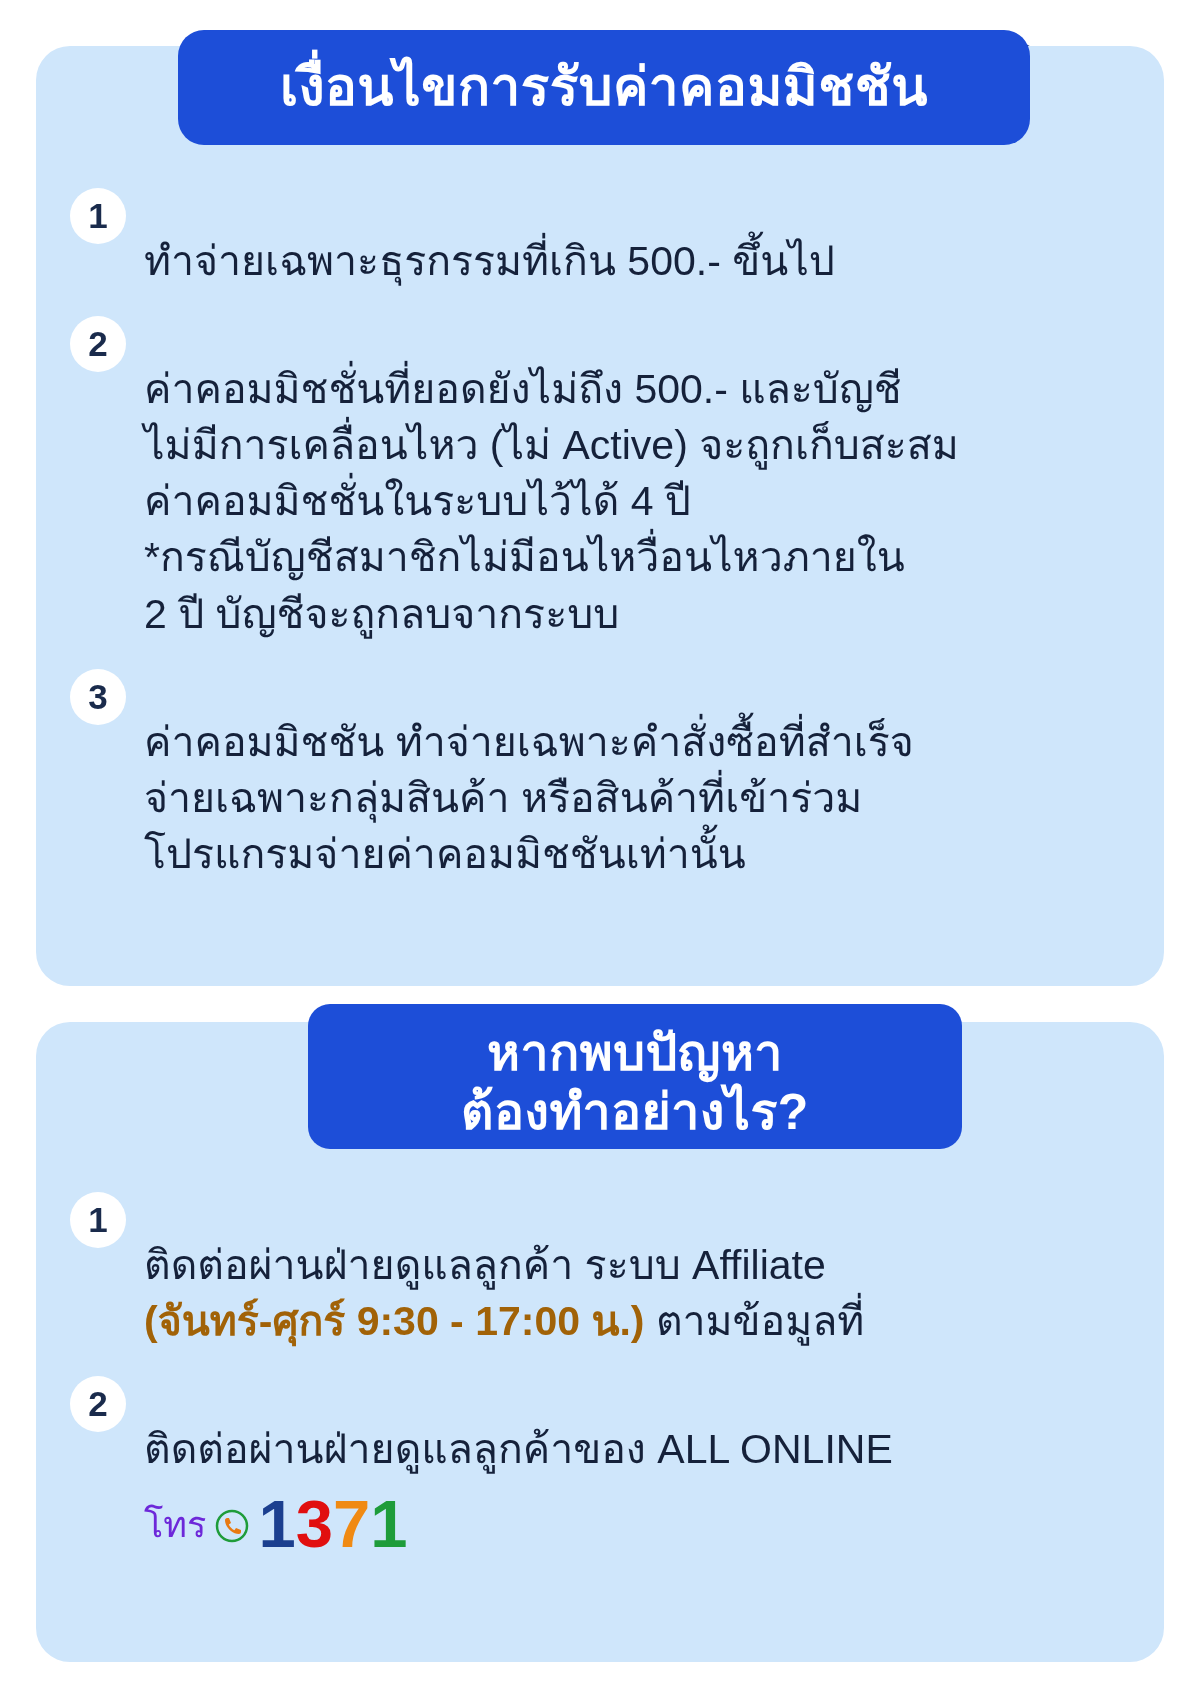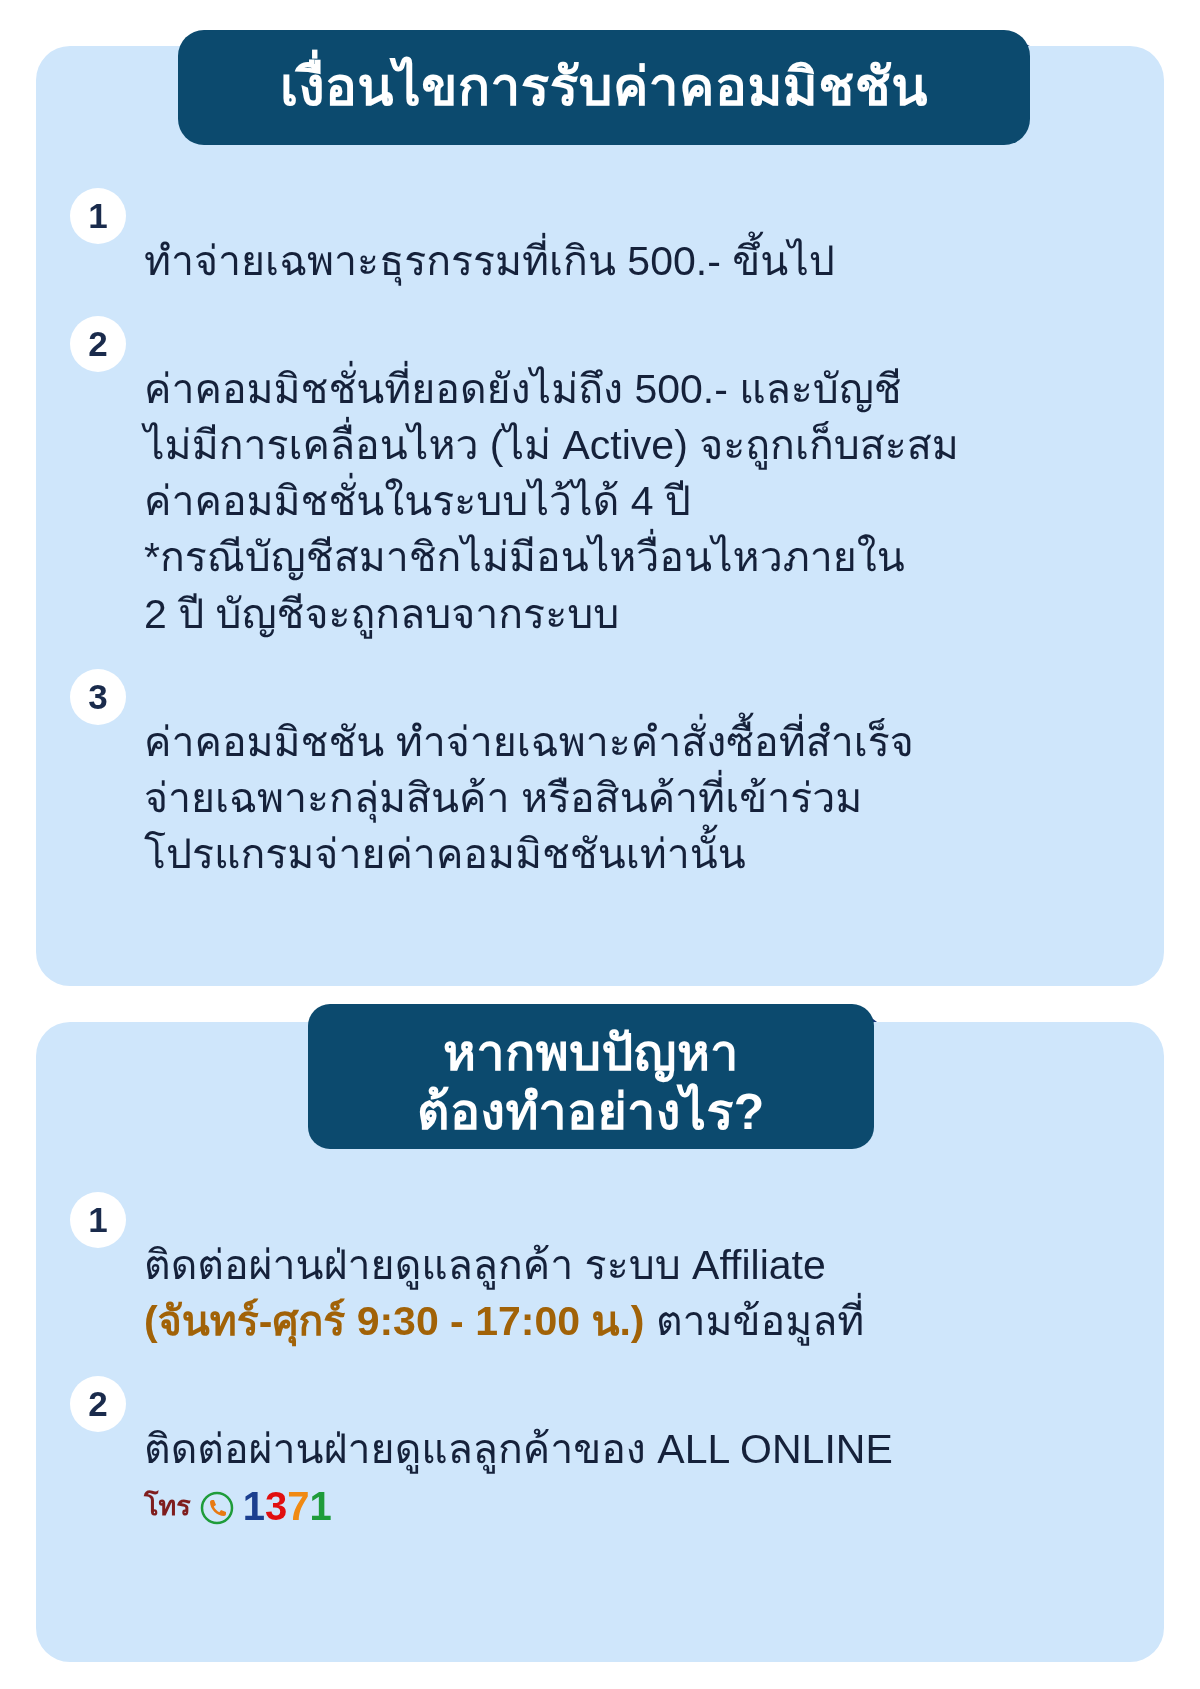--- a/index.html
+++ b/index.html
@@ -37,21 +37,21 @@
   #card-problem {
     left: 36px;
     top: 1022px;
     width: 1128px;
     height: 640px;
   }
 
   
   .banner {
     position: absolute;
-    background: #0c4a6e;
+    background: #1d4ed8;
     color: #ffffff;
     font-weight: bold;
     text-align: center;
     box-sizing: border-box;
     line-height: 1.18;
     letter-spacing: 0.5px;
   }
   .banner-shadow {
     position: absolute;
     background: #16347a;
@@ -68,21 +68,21 @@
   }
   #banner-conditions-shadow {
     left: 190px;
     top: 42px;
     width: 852px;
     height: 115px;
   }
   #banner-problem {
     left: 308px;
     top: 1004px;
-    width: 566px;
+    width: 654px;
     height: 145px;
     border-radius: 22px;
     font-size: 50px;
     padding-top: 20px;
   }
   #banner-problem-shadow {
     left: 318px;
     top: 1014px;
     width: 566px;
     height: 145px;
@@ -140,29 +140,29 @@
     gap: 6px;
     margin-top: 4px;
   }
   .phone-icon {
     display: inline-block;
     width: 40px;
     height: 40px;
     position: relative;
   }
   .phone-num {
-    font-size: 40px;
+    font-size: 67px;
     font-weight: bold;
     letter-spacing: 0px;
   }
   .d1 { color: #1b3f8f; }
   .d2 { color: #e10f0f; }
   .d3 { color: #f08a13; }
   .d4 { color: #1e9c3a; }
-  .tel-word { font-size: 27px; font-weight: 700; color:#7f1d1d; }
+  .tel-word { font-size: 36px; font-weight: 400; color:#6d28d9; }
 </style>
 </head>
 <body>
 
 <div class="page">
 
   <div class="banner-shadow" id="banner-conditions-shadow"></div>
   <div class="card" id="card-conditions"></div>
   <div class="banner" id="banner-conditions">เงื่อนไขการรับค่าคอมมิชชัน</div>
 

